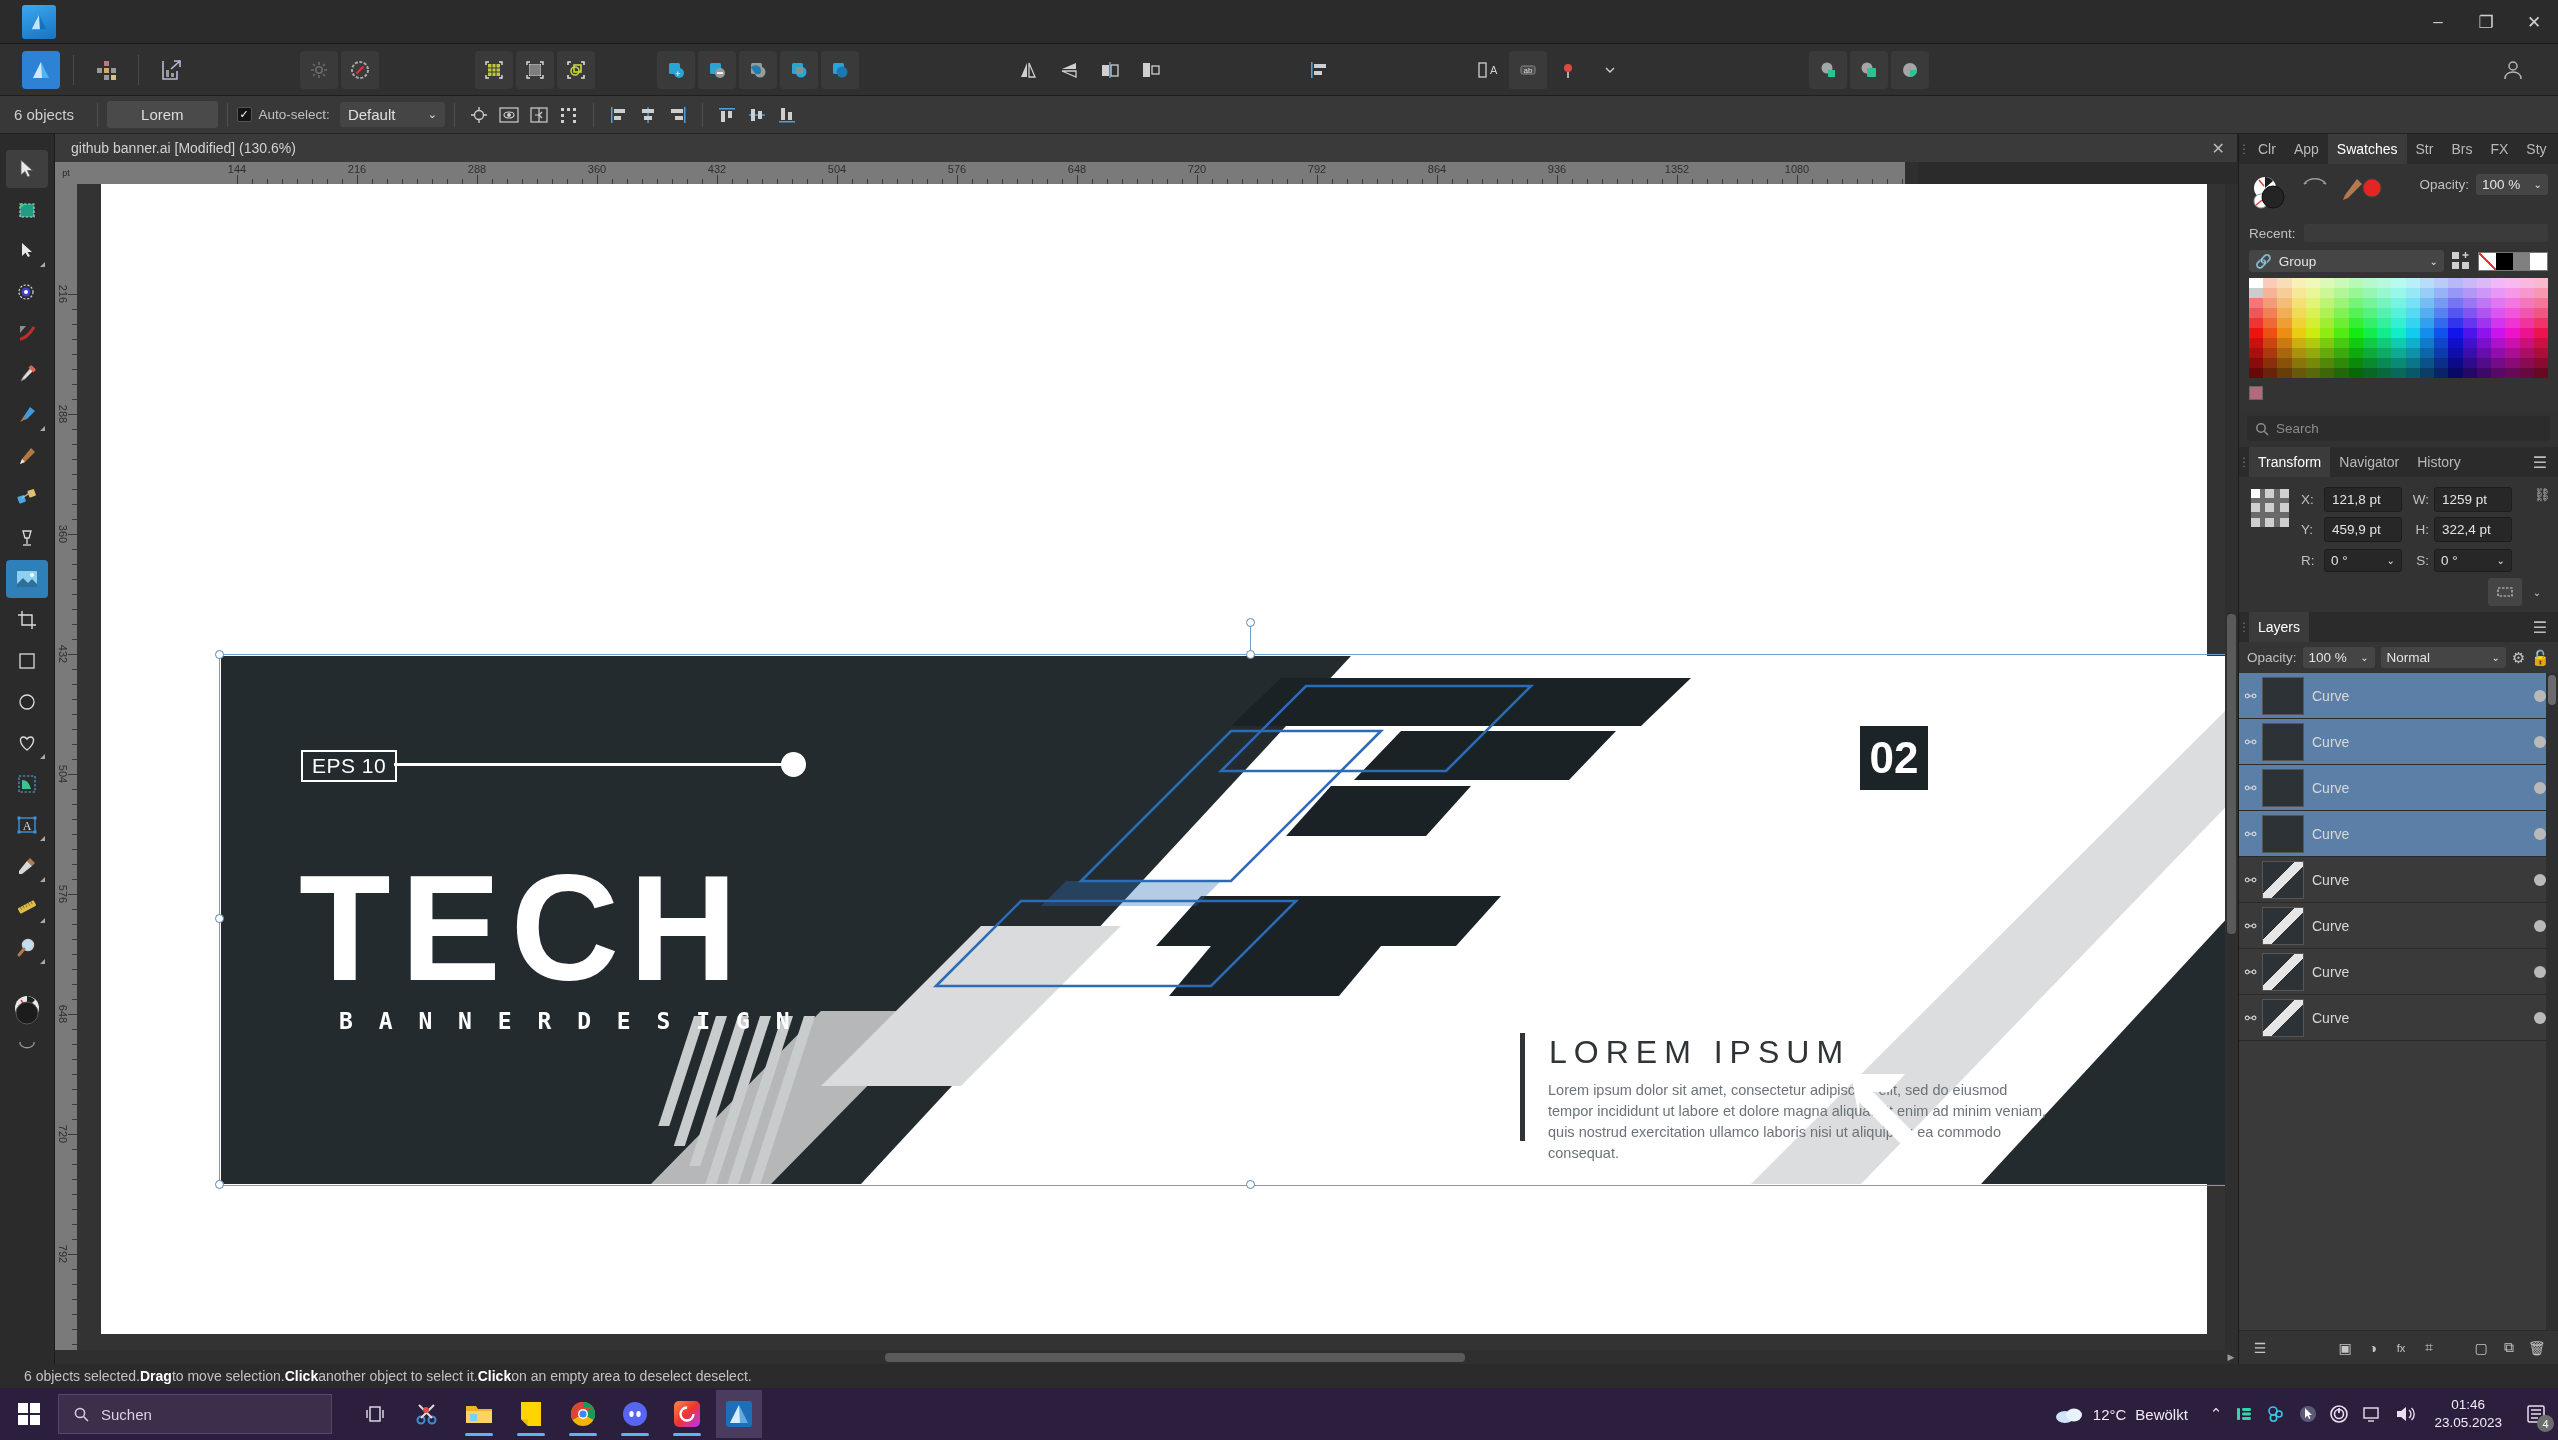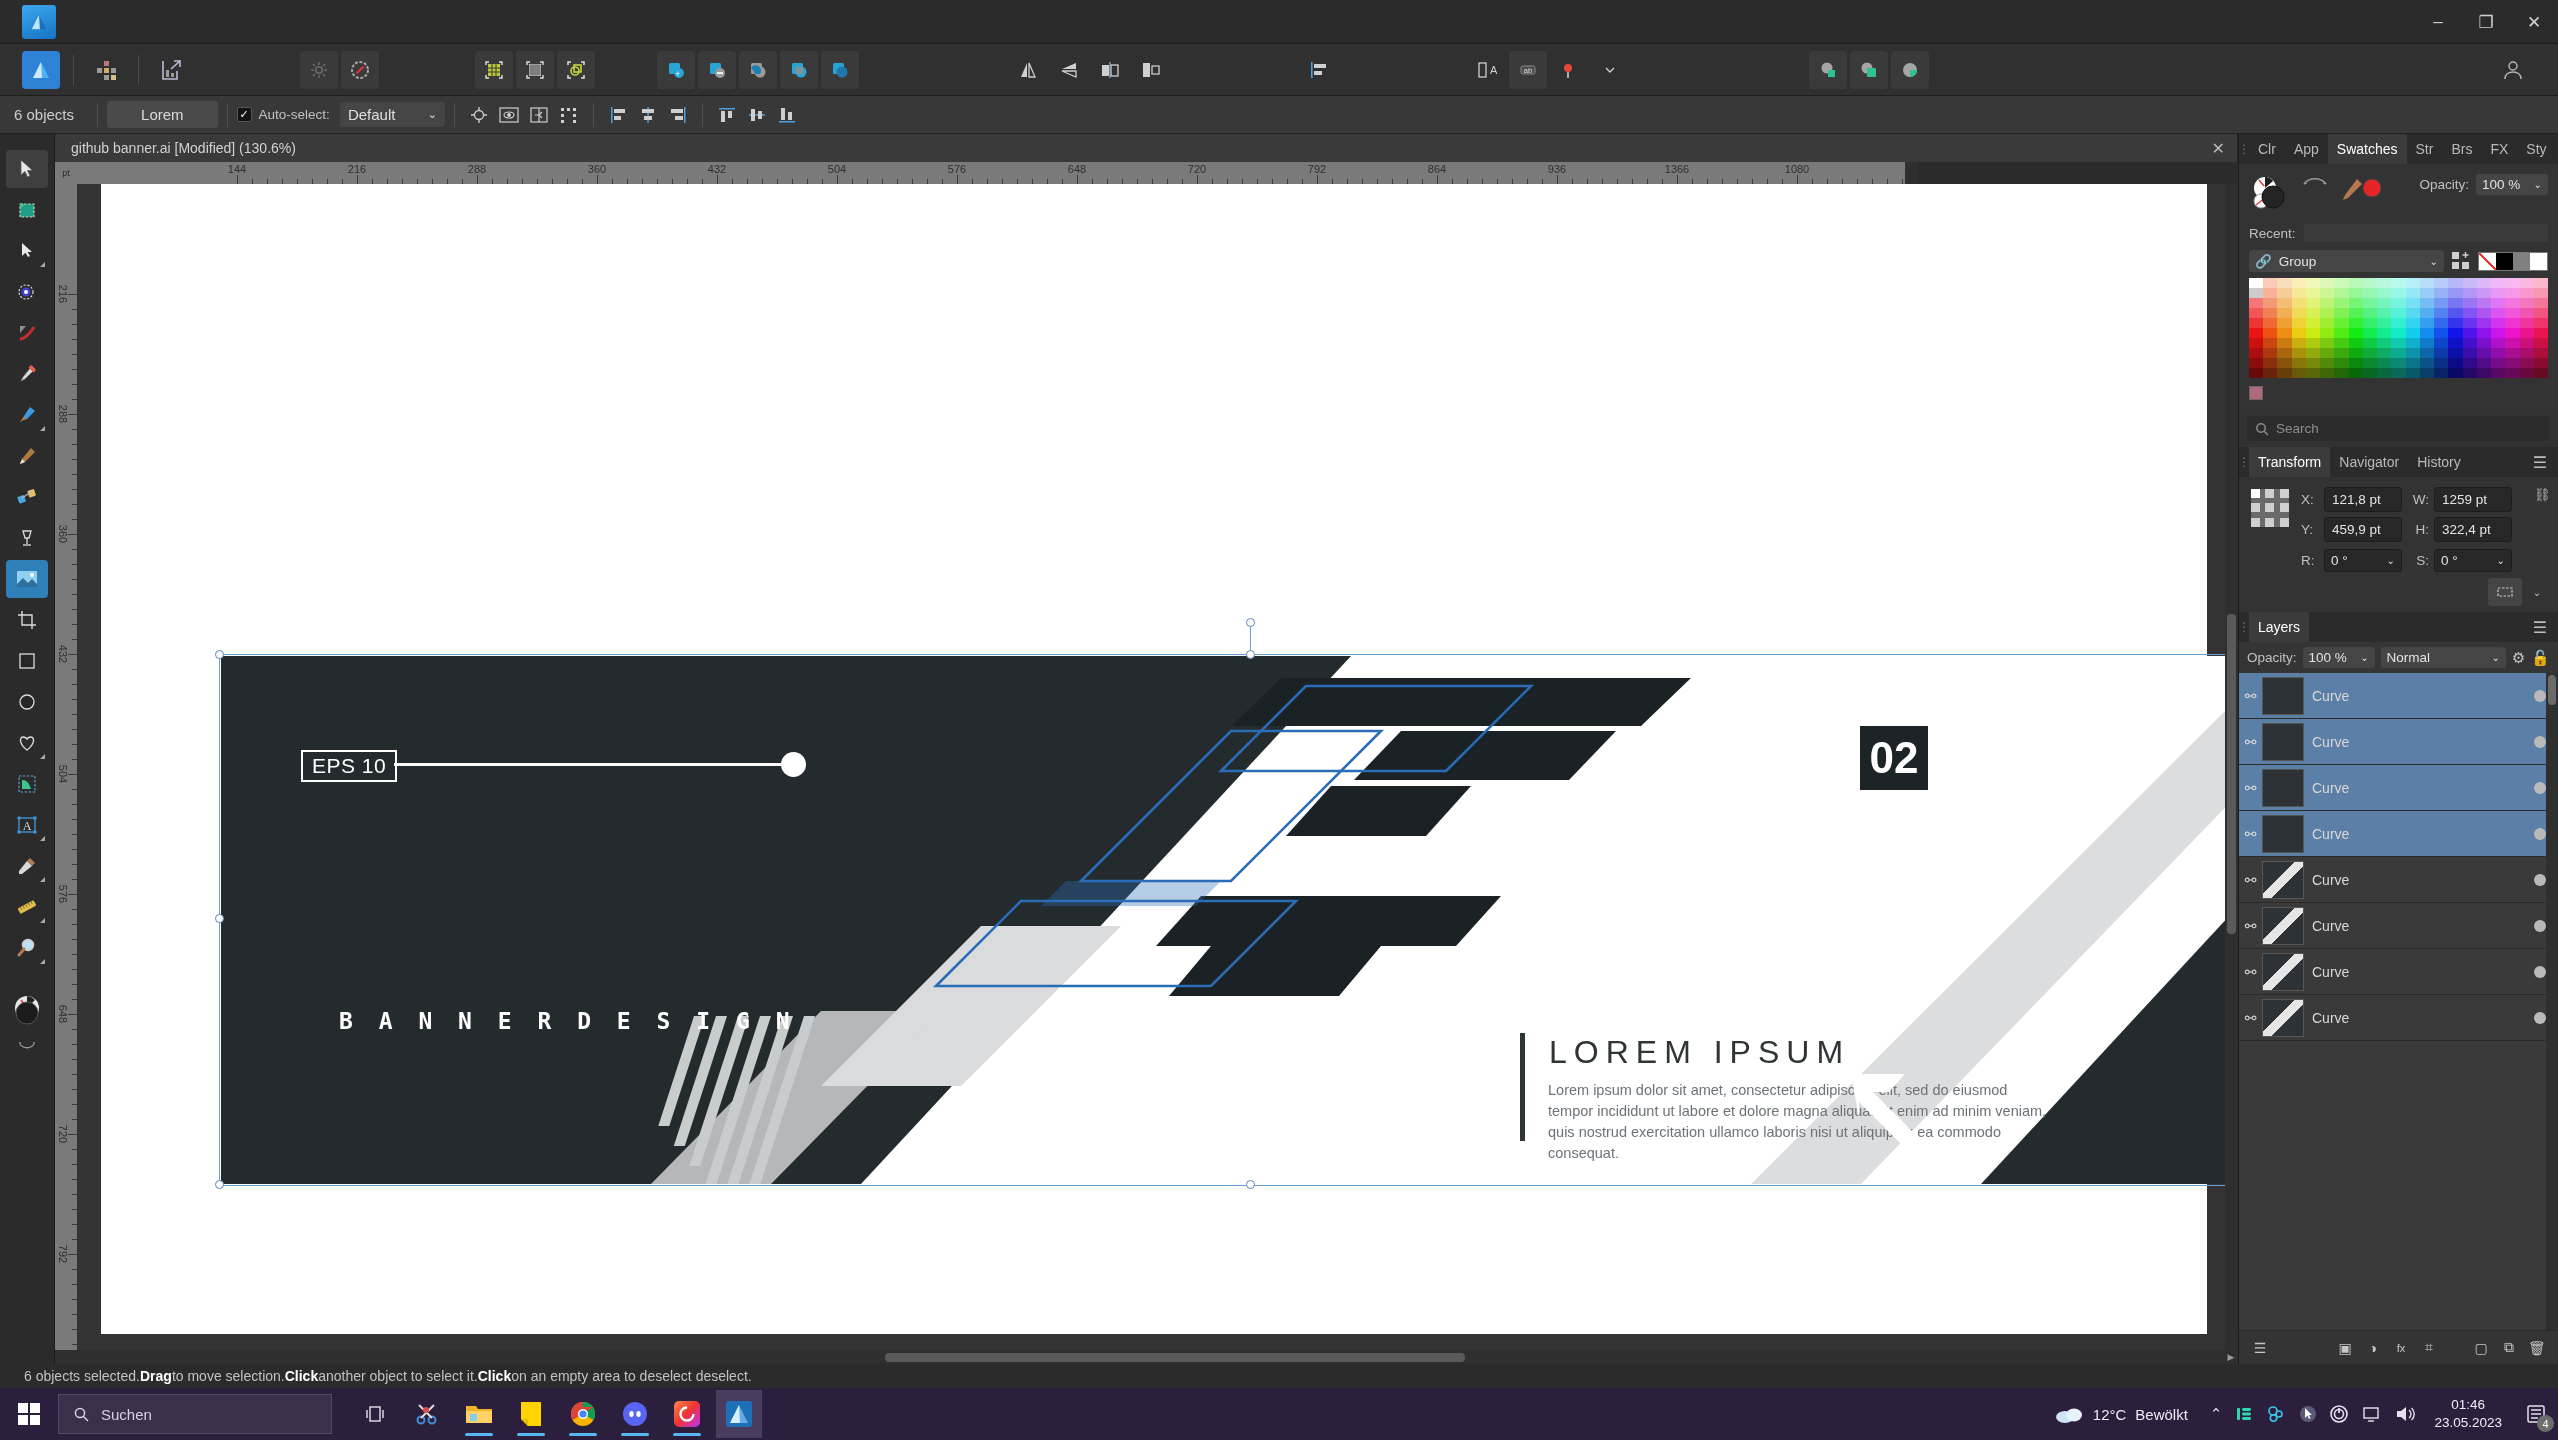--- a/index.html
+++ b/index.html
@@ -731,21 +731,21 @@
             <div class="tk" style="left: 1465px; height: 5px;"></div>
             <div class="lb" style="left: 1480px;">936</div>
             <div class="tk" style="left: 1480px; height: 9px;"></div>
             <div class="tk" style="left: 1495px; height: 5px;"></div>
             <div class="tk" style="left: 1510px; height: 5px;"></div>
             <div class="tk" style="left: 1525px; height: 5px;"></div>
             <div class="tk" style="left: 1540px; height: 5px;"></div>
             <div class="tk" style="left: 1555px; height: 5px;"></div>
             <div class="tk" style="left: 1570px; height: 5px;"></div>
             <div class="tk" style="left: 1585px; height: 5px;"></div>
-            <div class="lb" style="left: 1600px;">1366</div>
+            <div class="lb" style="left: 1600px;">1352</div>
             <div class="tk" style="left: 1600px; height: 9px;"></div>
             <div class="tk" style="left: 1615px; height: 5px;"></div>
             <div class="tk" style="left: 1630px; height: 5px;"></div>
             <div class="tk" style="left: 1645px; height: 5px;"></div>
             <div class="tk" style="left: 1660px; height: 5px;"></div>
             <div class="tk" style="left: 1675px; height: 5px;"></div>
             <div class="tk" style="left: 1690px; height: 5px;"></div>
             <div class="tk" style="left: 1705px; height: 5px;"></div>
             <div class="lb" style="left: 1720px;">1080</div>
             <div class="tk" style="left: 1720px; height: 9px;"></div>
@@ -880,20 +880,21 @@
                 </g>
                 <g fill="#2b6cb7" opacity=".35">
                   <path d="M845 225 L1000 225 L975 250 L820 250 Z"></path>
                 </g>
               </svg>
 
               <div class="eps" style="left:80px;top:94px;position:absolute">EPS 10</div>
               <div style="position:absolute;left:173px;top:107px;width:400px;height:3px;background:#fff"></div>
               <div style="position:absolute;left:560px;top:96px;width:25px;height:25px;border-radius:50%;background:#fff"></div>
 
+              <div style="position:absolute;left:78px;top:197px;color:#fff;font-size:150px;font-weight:700;letter-spacing:10px;line-height:1;font-family:'Liberation Sans',sans-serif">TECH</div>
               <div style="position:absolute;left:118px;top:352px;color:#fff;font-size:23px;letter-spacing:6px;font-family:'DejaVu Sans Mono',monospace;font-weight:700">B A N N E R   D E S I G N</div>
 
               <div style="position:absolute;left:1637px;top:68px;width:72px;height:68px;background:#1d2427;border:2px solid #fff;color:#fff;font-size:44px;font-weight:700;display:flex;align-items:center;justify-content:center">02</div>
 
               <div style="position:absolute;left:1299px;top:377px;width:5px;height:108px;background:#2f3437"></div>
               <div style="position:absolute;left:1328px;top:378px;color:#2f3437;font-size:32px;letter-spacing:7px;font-family:'Liberation Sans',sans-serif">LOREM IPSUM</div>
               <div style="position:absolute;left:1327px;top:424px;width:500px;color:#6c7378;font-size:14.5px;line-height:1.45">Lorem ipsum dolor sit amet, consectetur adipiscing elit, sed do eiusmod tempor incididunt ut labore et dolore magna aliqua. Ut enim ad minim veniam, quis nostrud exercitation ullamco laboris nisi ut aliquip ex ea commodo consequat.</div>
 
               <svg style="position:absolute;left:1622px;top:410px" width="110" height="100" viewBox="0 0 110 100">
                 <path d="M8 8 L62 8 L46 26 L30 26 L96 92 L80 100 L16 36 L16 52 Z" fill="#fff"></path>

